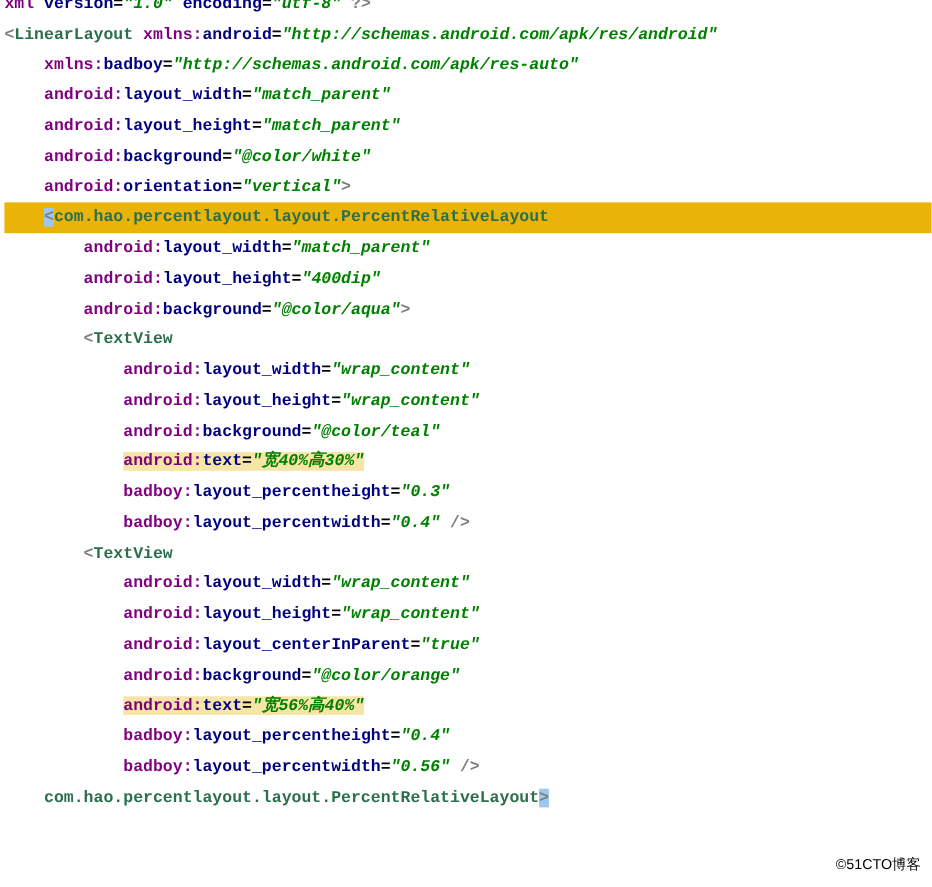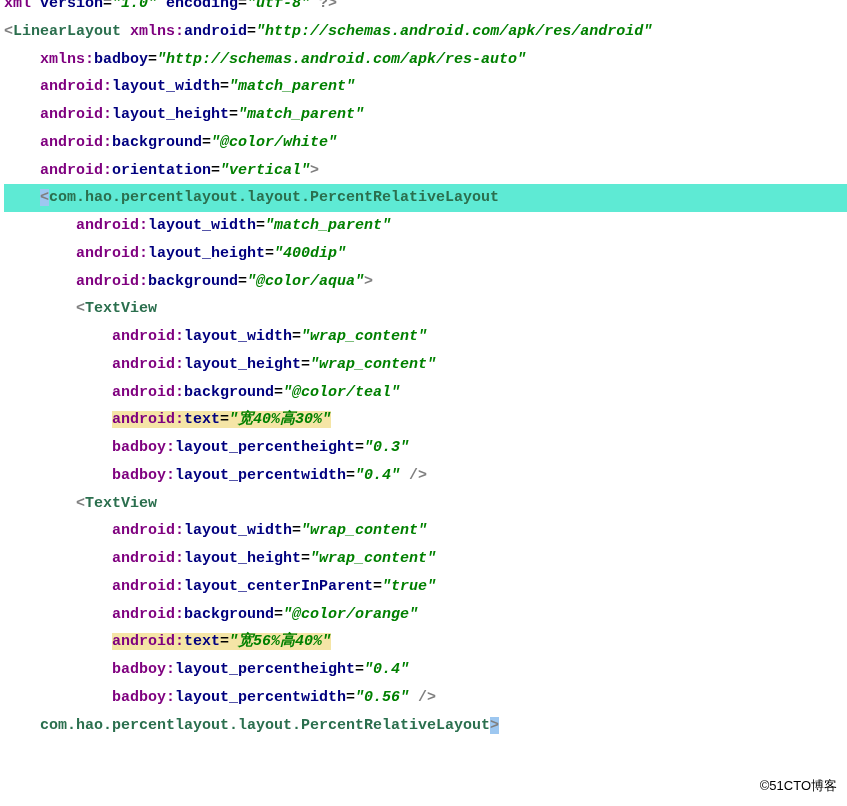--- a/index.html
+++ b/index.html
@@ -12,21 +12,21 @@
     line-height: 1.85;
     width: 847px;
     overflow: hidden;
   }
   .editor {
     padding: 0 0 0 4px;
     white-space: pre;
     font-weight: bold;
   }
   .line { display:block; }
-  .hl-line { background: #5eead4; display:block; }
+  .hl-line { background: #eab308; display:block; }
   .hl-span { background: #f5e5a6; }
   .hl-cursor { background:#9dc7f0; }
   .gray { color:#7f7f7f; }
   .tag  { color:#2b6f4e; }
   .attr-pref { color:#7f007f; }
   .attr-name { color:#00007f; }
   .eq { color:#000; }
   .val { color:#008000; font-style: italic; }
   .watermark {
     position: fixed;

